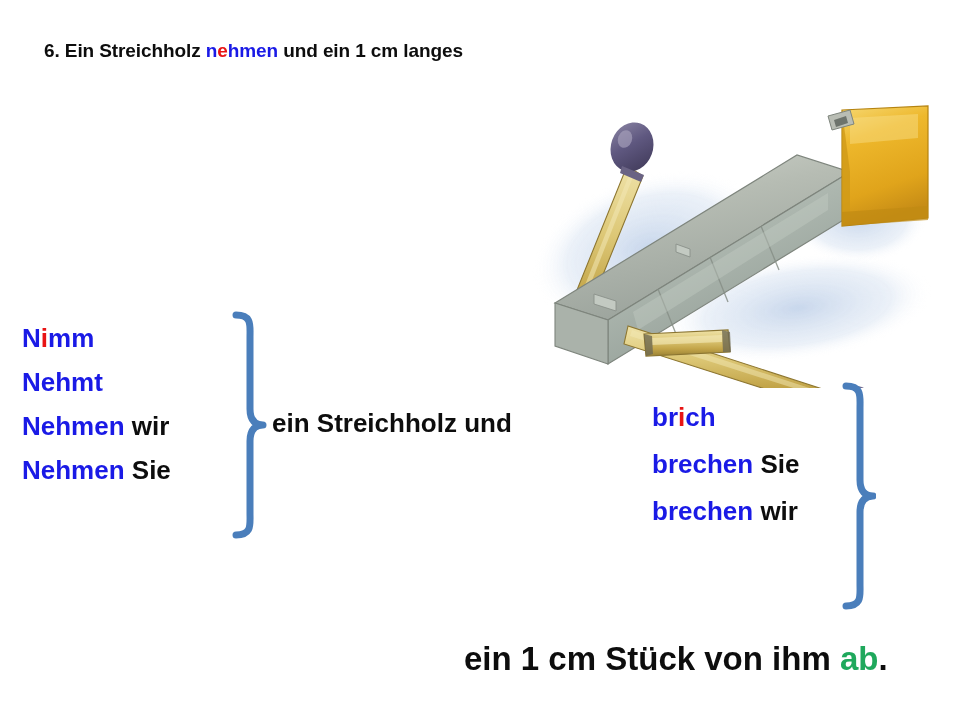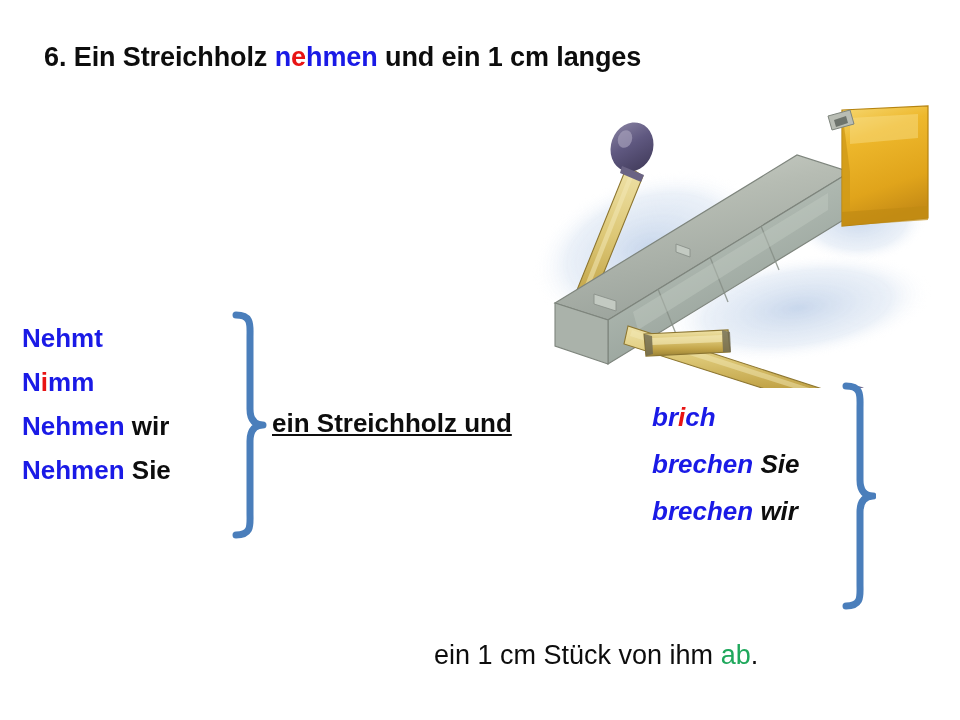--- a/index.html
+++ b/index.html
@@ -18,21 +18,21 @@
     -webkit-font-smoothing: antialiased;
   }
 
   .abs { position: absolute; }
 
   
   #instruction {
     left: 44px;
     top: 38px;
     width: 620px;
-    font-size: 27px;
+    font-size: 19px;
     font-weight: bold;
     line-height: 1.42;
     color: #0d0d0d;
     letter-spacing: -0.1px;
   }
   #instruction .ln { display: block; white-space: nowrap; }
 
   
   .c-blue  { color: #1a1ae6; }
   .c-red   { color: #e81414; }
@@ -57,45 +57,44 @@
     top: 325px;
     width: 230px;
   }
   #left-column .verb-row { margin-bottom: 14px; height: 30px; }
 
   #right-column {
     left: 652px;
     top: 404px;
     width: 200px;
   }
-  #right-column .verb-row { margin-bottom: 17px; height: 30px; font-style: italic; }
+  #right-column .verb-row { margin-bottom: 17px; height: 30px; }
 
   
   .brace { width: 46px; }
   .brace svg { display: block; width: 100%; height: 100%; }
 
   #left-brace  { left: 222px; top: 311px; height: 228px; }
   #right-brace { left: 830px; top: 382px; height: 228px; }
 
   
   #middle-phrase {
     left: 272px;
     top: 408px;
     font-size: 26px;
     font-weight: bold;
     color: #0d0d0d;
     white-space: nowrap;
-    text-decoration: underline;
   }
 
   #bottom-phrase {
-    left: 434px;
+    left: 464px;
     top: 640px;
-    font-size: 27px;
-    font-weight: normal;
+    font-size: 33px;
+    font-weight: bold;
     color: #0d0d0d;
     white-space: nowrap;
   }
 </style>
 </head>
 <body>
 
 <div class="abs" id="instruction">
   <span class="ln" id="insLine1"><span class="c-black">6. Ein Streichholz </span><span class="c-blue">n</span><span class="c-red">e</span><span class="c-blue">hmen</span><span class="c-black"> und ein 1 cm langes</span></span>
 </div>
@@ -191,22 +190,22 @@
     <g>
       <path d="M132,238 L216,234 L218,256 L134,260 Z" fill="url(#gStick)" stroke="#8b7531" stroke-width="1.2" transform="translate(14,-2)"></path>
       <path d="M140,242 L210,239 L210,246 L140,249 Z" fill="#f3e8b6" opacity="0.65" transform="translate(14,-2)"></path>
       <path d="M132,238 L140,240 L141,258 L134,260 Z" fill="#6f6a52" opacity="0.8" transform="translate(14,-2)"></path>
       <path d="M210,234 L218,236 L219,256 L211,256 Z" fill="#6f6a52" opacity="0.8" transform="translate(14,-2)"></path>
     </g>
   </svg>
 </div>
 
 <div class="abs verb-col" id="left-column">
+    <div class="verb-row"><span class="c-blue">N</span><span class="c-red">i</span><span class="c-blue">mm</span></div>
     <div class="verb-row"><span class="c-blue">Nehmt</span></div>
-    <div class="verb-row"><span class="c-blue">N</span><span class="c-red">i</span><span class="c-blue">mm</span></div>
     <div class="verb-row"><span class="c-blue">Nehmen</span><span class="c-black"> wir</span></div>
     <div class="verb-row"><span class="c-blue">Nehmen</span><span class="c-black"> Sie</span></div>
   </div>
 
 <div class="abs brace" id="left-brace">
   <svg viewBox="0 0 46 228" xmlns="http://www.w3.org/2000/svg" preserveAspectRatio="none">
     <path d="M30,4 C14,4 16,14 16,26 L16,98 C16,110 10,114 3,114 C10,114 16,118 16,130 L16,202 C16,214 14,224 30,224" fill="none" stroke="#4a7ebb" stroke-width="7" stroke-linecap="round" stroke-linejoin="round" transform="translate(44,0) scale(-1,1)"></path>
   </svg>
 </div>
 

